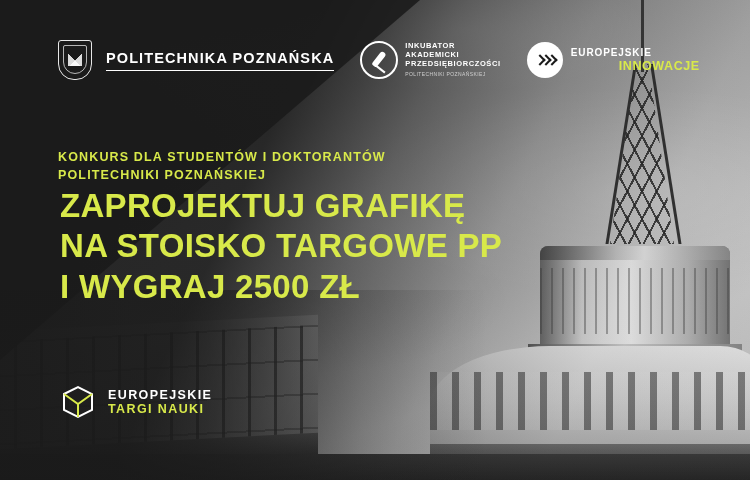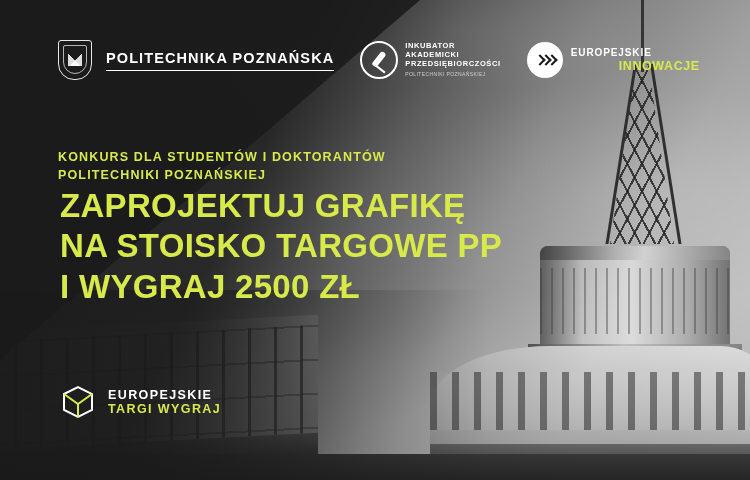--- a/index.html
+++ b/index.html
@@ -435,18 +435,18 @@
     <div class="etn">
       <div class="etn-mark">
         <svg width="40" height="40" viewBox="0 0 40 40" fill="none" aria-hidden="true">
           <path d="M6 12 L20 5 L34 12 L34 28 L20 35 L6 28 Z" stroke="#ffffff" stroke-width="2" fill="none"></path>
           <path d="M6 12 L20 22 L34 12" stroke="#d8e94a" stroke-width="2" fill="none"></path>
           <path d="M20 22 L20 35" stroke="#d8e94a" stroke-width="2" fill="none"></path>
         </svg>
       </div>
       <div class="etn-text">
         <span class="a">EUROPEJSKIE</span>
-        <span class="b">TARGI WYGRAJ</span>
+        <span class="b">TARGI NAUKI</span>
       </div>
     </div>
 
   </div>
 </div>
 
 </body></html>

